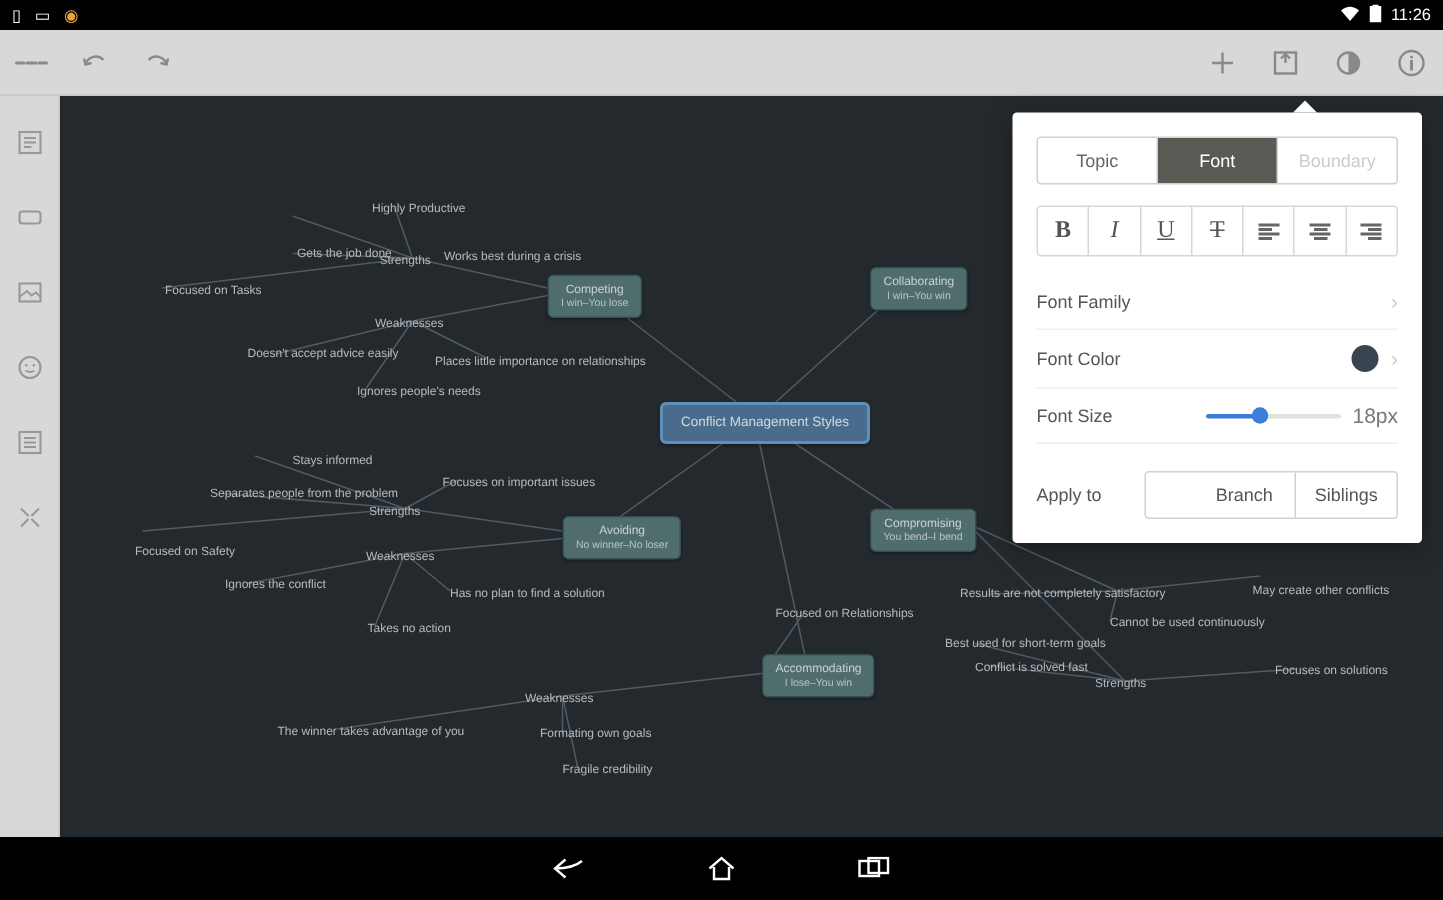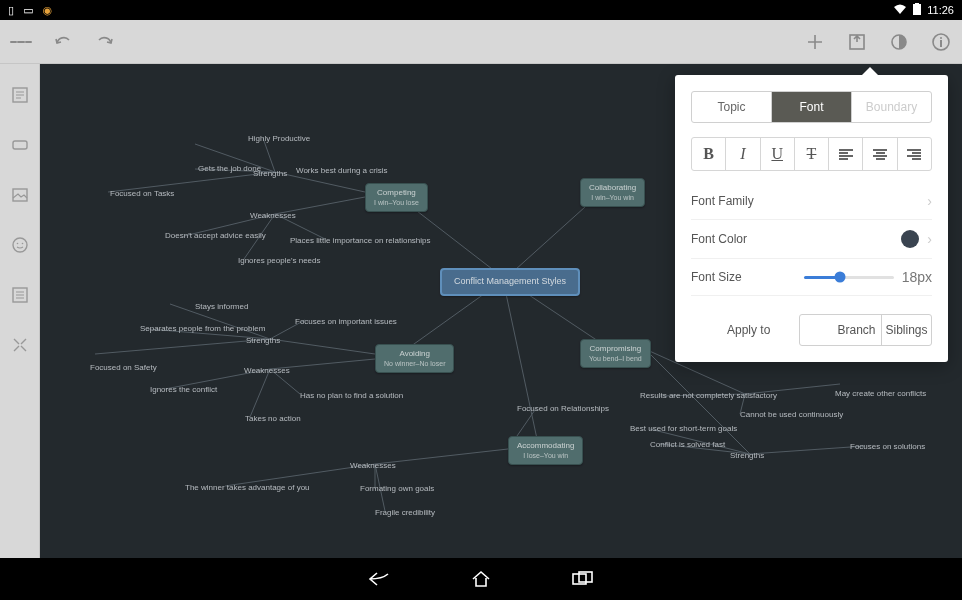--- a/index.html
+++ b/index.html
@@ -50,21 +50,21 @@
 .prow { display: flex; align-items: center; justify-content: space-between; padding: 10px 0; font-size: 12px; color: #555; border-bottom: 1px solid #f0f0f0; }
 .prow:last-of-type { border-bottom: none; }
 .prow .rside { display: flex; align-items: center; gap: 8px; }
 .swatch { width: 18px; height: 18px; border-radius: 50%; background: #3a4450; }
 .chev { color: #ccc; font-size: 14px; }
 .slider { width: 90px; height: 3px; background: linear-gradient(to right, #3b7dd8 0%, #3b7dd8 40%, #e1e1e1 40%, #e1e1e1 100%); border-radius: 2px; position: relative; }
 .slider .thumb { position: absolute; left: 40%; top: 50%; transform: translate(-50%, -50%); width: 11px; height: 11px; background: #3b7dd8; border-radius: 50%; }
 .fsval { font-size: 14px; color: #777; }
 
 .apply-row { display: flex; align-items: center; gap: 12px; margin-top: 18px; }
-.apply-row .lbl { font-size: 12px; color: #555; flex: 0 0 60px; margin-left: 36px; }
+.apply-row .lbl { font-size: 12px; color: #555; flex: 0 0 60px; }
 .apply-btns { display: flex; flex: 1; border: 1px solid #d0d0d0; border-radius: 3px; overflow: hidden; padding-left: 32px; }
 .apply-btns > div { flex: 1; text-align: center; font-size: 12px; padding: 8px 0; color: #555; cursor: pointer; }
 .apply-btns > div:first-child { border-right: 1px solid #d0d0d0; }
 
 .navbar { height: 42px; background: #000; display: flex; align-items: center; justify-content: center; gap: 76px; }
 .navbar .nb { width: 26px; height: 26px; display: flex; align-items: center; justify-content: center; color: #fff; }
 </style>
 </head>
 <body>
 

